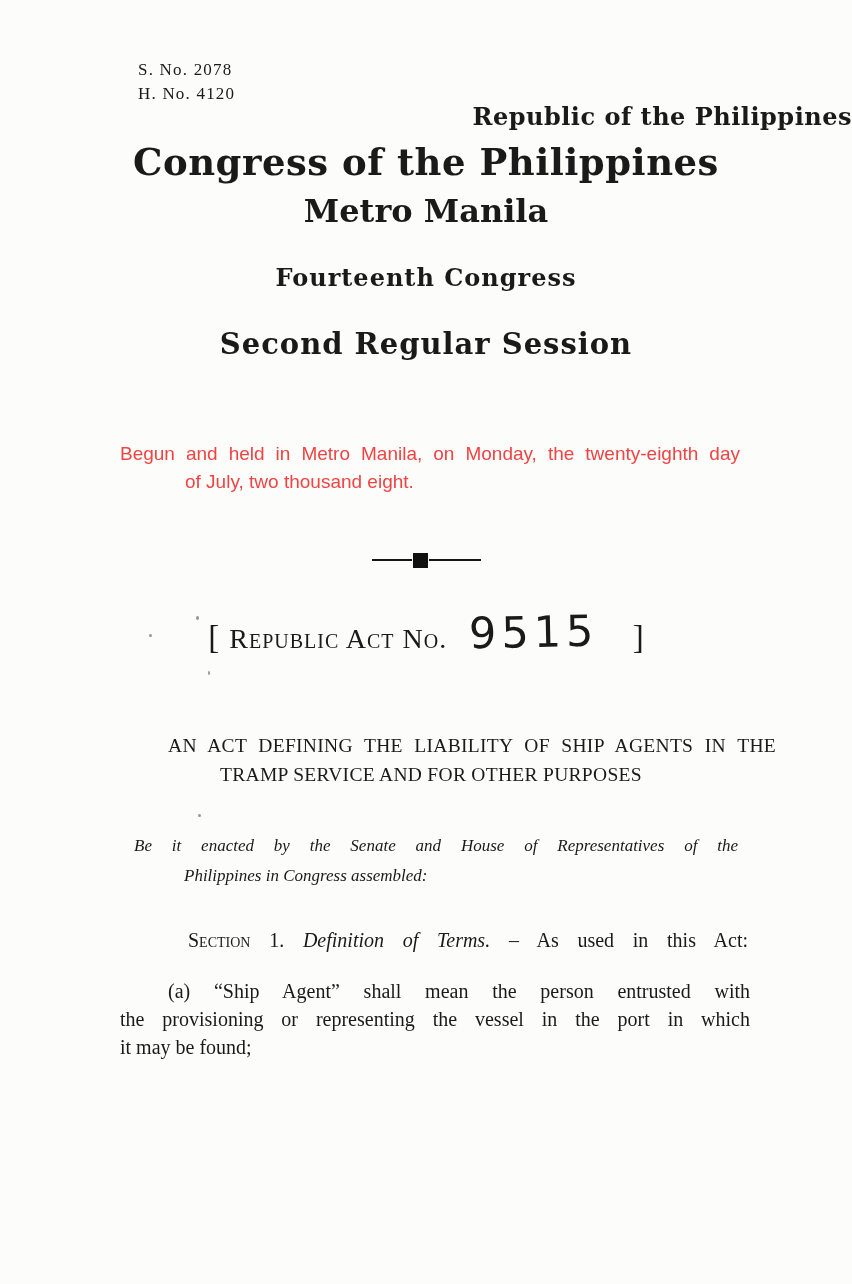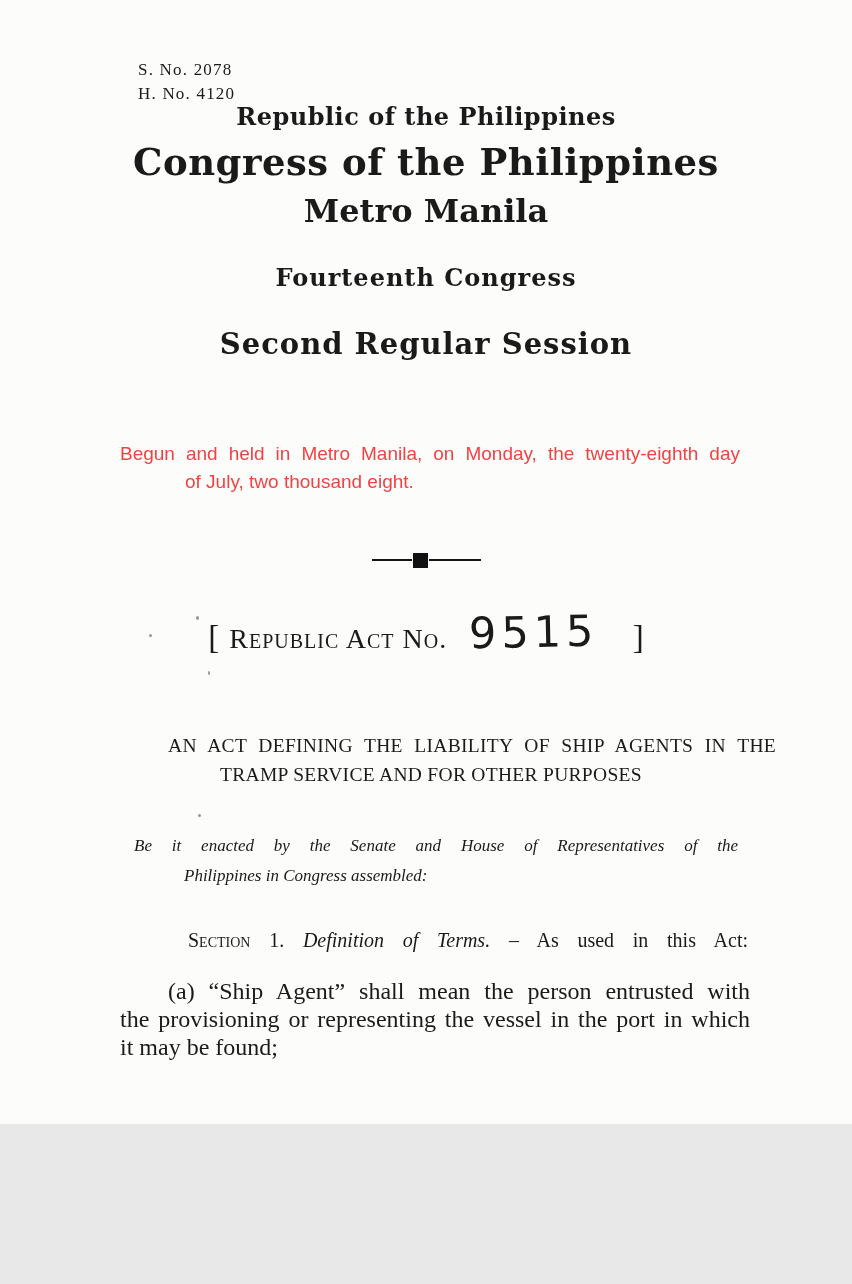--- a/index.html
+++ b/index.html
@@ -1,38 +1,38 @@
 <!DOCTYPE html>
 <html><head>
 <meta charset="utf-8">
 <style>
   html, body { margin: 0; padding: 0; background: #e8e8e8; }
   .page {
     position: relative;
     width: 852px;
-    height: 1124px;
+    height: 1284px;
     margin: 0 auto;
     background: #fcfcfa;
     color: #1a1a1a;
     font-family: "Liberation Serif", serif;
     overflow: hidden;
   }
   .abs { position: absolute; }
 
   
   .bill-numbers {
     left: 138px; top: 58px;
     font-size: 17px; line-height: 24px; letter-spacing: 1.2px;
     font-family: "Liberation Serif", serif;
   }
 
   
   .center-line { left: 0; width: 852px; text-align: center; }
   .blackletter { font-family: "DejaVu Serif", serif; font-weight: 700; }
-  .republic-line   { top: 102px; font-size: 24px; letter-spacing: 0.5px; }
+  .republic-line   { top: 102px; font-size: 24px; letter-spacing: 0.5px; text-align: right; }
   .congress-line   { top: 140px; font-size: 37px; letter-spacing: 0.5px; }
   .metro-line      { top: 192px; font-size: 32px; text-align: center; }
   .fourteenth-line { top: 263px; font-size: 24px; letter-spacing: 1px; }
   .session-line    { top: 327px; font-size: 29px; letter-spacing: 1px; }
 
   
   .preamble {
     left: 120px; top: 440px; width: 620px;
     font-family: "Liberation Sans", sans-serif;
     font-size: 19px; line-height: 28px; color: #ef4444;
@@ -87,21 +87,21 @@
     font-size: 20px;
     text-align: justify; text-align-last: justify;
     text-indent: 68px;
   }
   .sc { font-variant: small-caps; }
   .it { font-style: italic; }
 
   
   .para-a {
     left: 120px; top: 977px; width: 630px;
-    font-size: 24px; line-height: 28px;
+    font-size: 20px; line-height: 28px;
   }
   .para-a .first { text-indent: 48px; }
 
   
   .speck { position: absolute; background: #6b6b6b; border-radius: 50%; opacity: 0.7; }
   .speck.s1 { left: 149px; top: 634px; width: 3px; height: 3px; }
   .speck.s2 { left: 196px; top: 616px; width: 3px; height: 4px; }
   .speck.s3 { left: 208px; top: 671px; width: 2px; height: 4px; }
   .speck.s4 { left: 198px; top: 814px; width: 3px; height: 3px; }
 </style>

